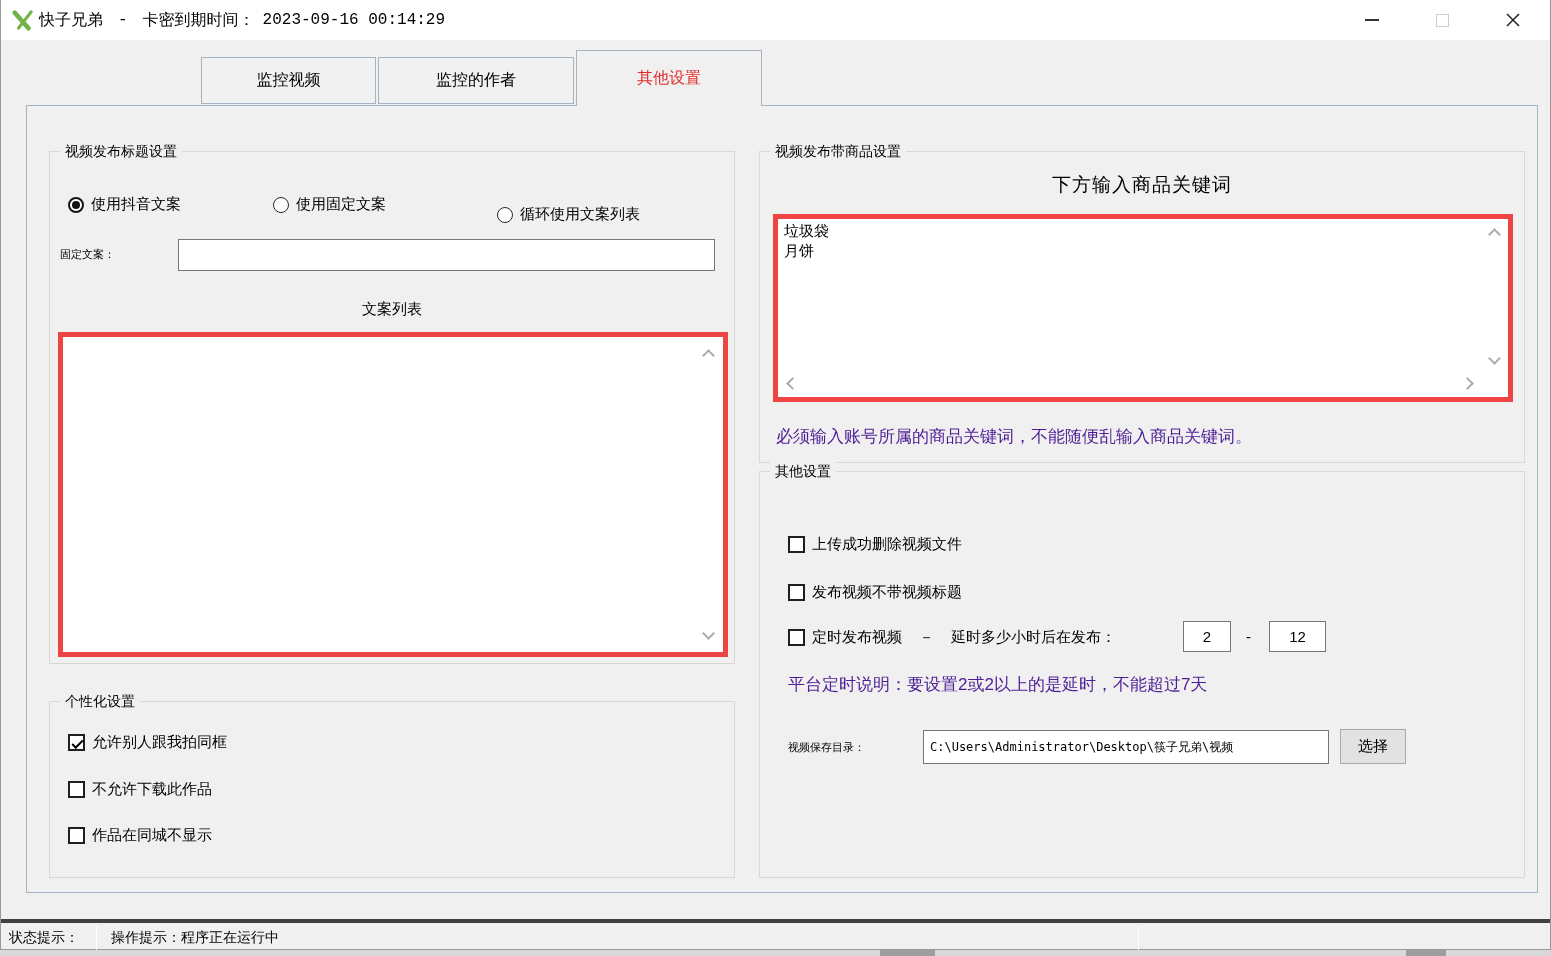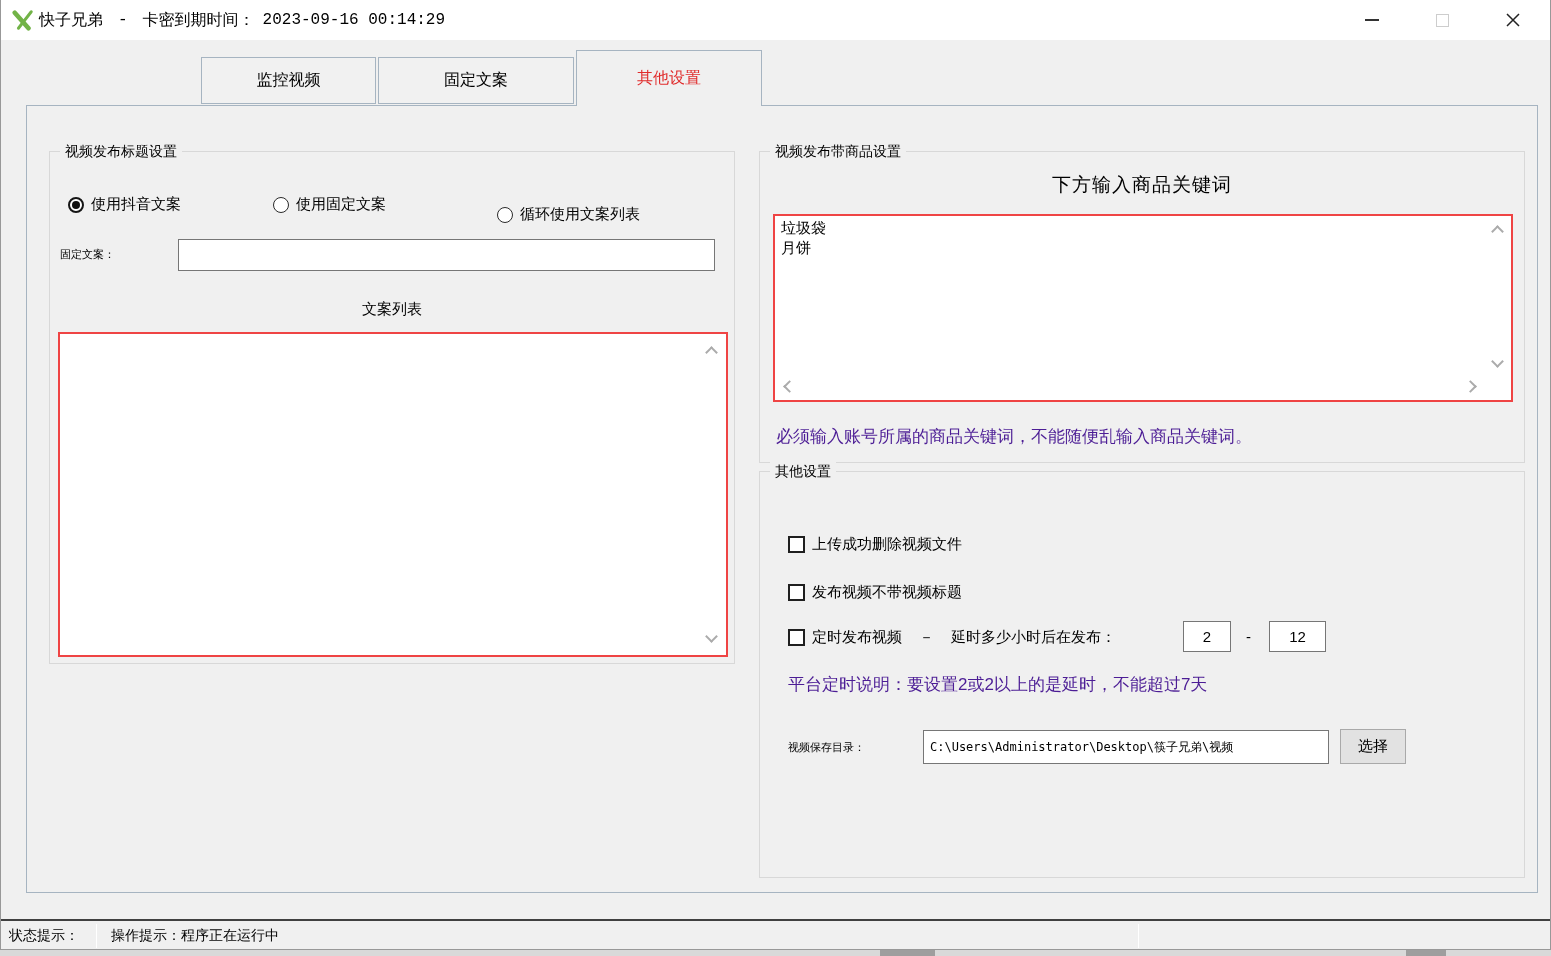--- a/index.html
+++ b/index.html
@@ -46,21 +46,21 @@
   .radio.checked::after { content:''; position:absolute; left:2px; top:2px;
            right:2px; bottom:2px; border-radius:50%; background:#111; }
   .checkbox { width:17px; height:17px; border:2px solid #1f1f1f; background:#fff;
            position:relative; flex:0 0 auto; }
   .checkbox.checked::after { content:''; position:absolute; left:2px; top:4px;
            width:9px; height:4px; border-left:2px solid #000;
            border-bottom:2px solid #000; transform:rotate(-45deg); }
 
   .tinput { position:absolute; background:#fff; border:1px solid #767676;
             font-size:15px; padding:0 6px; font-family:"Liberation Sans",sans-serif; }
-  .wbox  { position:absolute; background:#fff; border:2px solid #ef4444; }
+  .wbox  { position:absolute; background:#fff; border:5px solid #ef4444; }
   .chev  { position:absolute; width:9px; height:9px; border-right:2px solid #ababab;
            border-bottom:2px solid #ababab; }
   .chev.up    { transform:rotate(-135deg); }
   .chev.down  { transform:rotate(45deg); }
   .chev.left  { transform:rotate(135deg); }
   .chev.right { transform:rotate(-45deg); }
 
   .centerlabel { position:absolute; left:0; width:100%; text-align:center; font-size:15px; }
   .bigheader   { position:absolute; left:0; width:100%; text-align:center;
                  font-size:19px; letter-spacing:1px; }
@@ -68,21 +68,21 @@
   .flabel { position:absolute; font-size:11px; white-space:nowrap; }
   .btn { position:absolute; background:#e2e2e2; border:1px solid #a9a9a9;
          font-size:15px; display:flex; align-items:center; justify-content:center; }
   .keywords-text { position:absolute; left:6px; top:2px; right:30px; bottom:28px;
          font-size:15px; line-height:20px; white-space:pre-line; overflow:hidden; }
   .mono { font-family:"DejaVu Sans Mono", monospace; font-size:12px; }
   .dash-sep { position:absolute; font-size:15px; }
 
   
   .statusbar { position:absolute; left:0; top:919px; width:100%; height:30px;
-               border-top:2px solid #404040; background:#f0f0f0; font-size:14px; }
+               border-top:4px solid #404040; background:#f0f0f0; font-size:14px; }
   .statusbar .cell-text { position:absolute; top:6px; white-space:nowrap; }
   .sdiv { position:absolute; top:3px; width:1px; height:24px; background:#cfcfcf;
           border-right:1px solid #fff; }
 
   
   .desktop-strip { position:absolute; left:0; top:950px; width:1551px; height:6px;
                    background:#d9d9d9; }
   .desktop-strip .seg { position:absolute; top:0; height:6px; background:#9e9e9e; }
 </style>
 </head>
@@ -114,21 +114,21 @@
         <svg width="16" height="16" viewBox="0 0 16 16">
           <path d="M2 2 L14 14 M14 2 L2 14" stroke="#222" stroke-width="1.5" fill="none"></path>
         </svg>
       </div>
     </div>
 
     <div class="tab" style="left:200px; width:175px;">
       <span>监控视频</span>
     </div>
     <div class="tab" style="left:377px; width:196px;">
-      <span>固定文案</span>
+      <span>监控的作者</span>
     </div>
     <div class="tab active" style="left:575px; width:186px;">
       <span>其他设置</span>
     </div>
 
     <div class="panel">
 
       <div class="group" style="left:22px; top:45px; width:686px; height:513px;">
         <span class="glabel">视频发布标题设置</span>
 
@@ -150,20 +150,36 @@
 
         <span class="centerlabel" style="top:148px;">文案列表</span>
 
         <div class="wbox" style="left:8px; top:180px; width:670px; height:325px;">
           <span></span>
           <span class="chev up" style="right:10px; top:14px;"></span>
           <span class="chev down" style="right:10px; bottom:14px;"></span>
         </div>
       </div>
 
+      <div class="group" style="left:22px; top:595px; width:686px; height:177px;">
+        <span class="glabel">个性化设置</span>
+
+        <div class="cbrow" style="left:18px; top:31px;">
+          <span class="checkbox checked"></span>
+          <span>允许别人跟我拍同框</span>
+        </div>
+        <div class="cbrow" style="left:18px; top:78px;">
+          <span class="checkbox"></span>
+          <span>不允许下载此作品</span>
+        </div>
+        <div class="cbrow" style="left:18px; top:124px;">
+          <span class="checkbox"></span>
+          <span>作品在同城不显示</span>
+        </div>
+      </div>
 
       <div class="group" style="left:732px; top:45px; width:766px; height:312px;">
         <span class="glabel">视频发布带商品设置</span>
 
         <span class="bigheader" style="top:20px;">下方输入商品关键词</span>
 
         <div class="wbox" style="left:13px; top:62px; width:740px; height:188px;">
           <div class="keywords-text">垃圾袋
 月饼</div>
           <span class="chev up" style="right:9px; top:11px;"></span>

